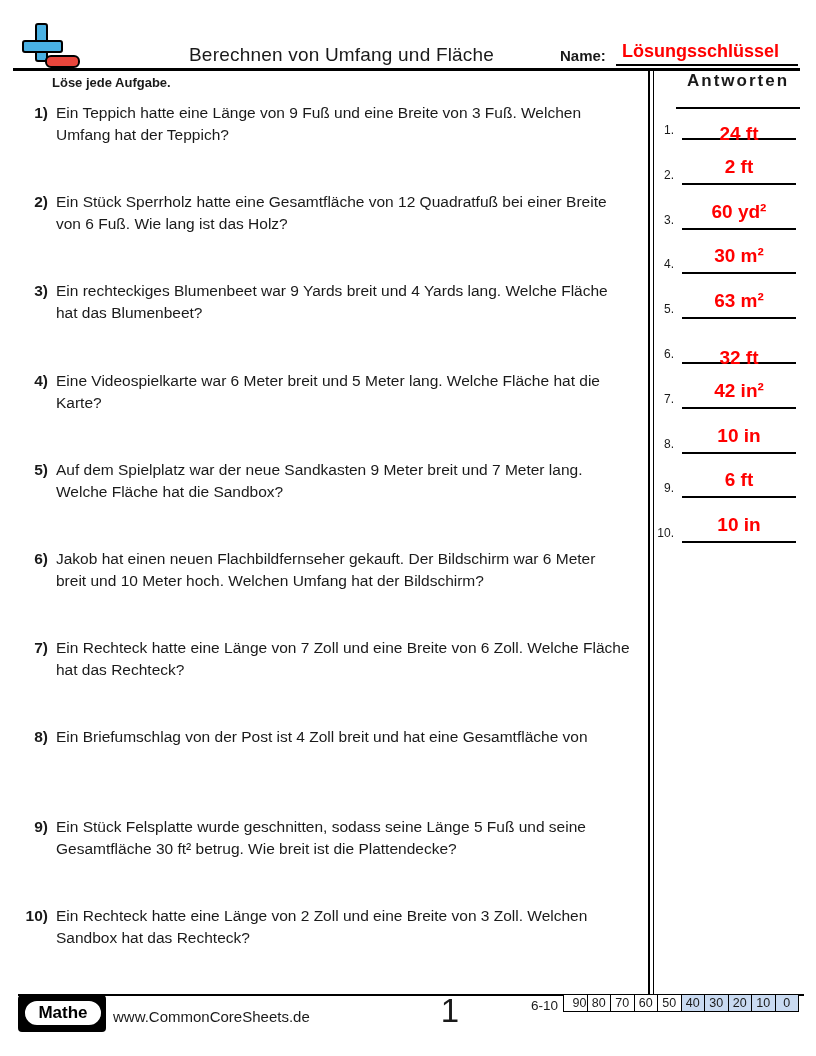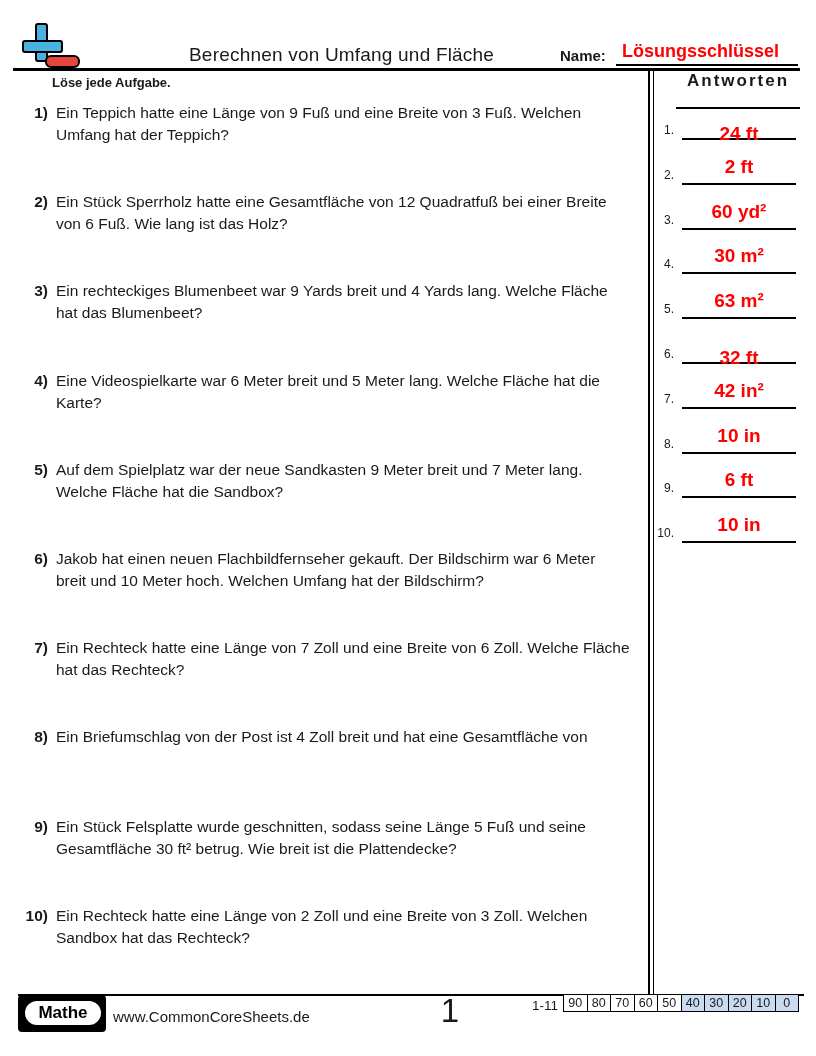--- a/index.html
+++ b/index.html
@@ -38,21 +38,21 @@
   .ans-val{position:absolute;left:680px;width:118px;text-align:center;font-size:19px;font-weight:bold;color:#ff0000;white-space:nowrap;}
   
   .footer-rule{position:absolute;left:18px;top:994px;width:786px;height:2px;background:#000;}
   .badge{position:absolute;left:18px;top:995px;width:88px;height:37px;background:#000;border-radius:4px;}
   .badge .pill{position:absolute;left:5px;top:4px;width:80px;height:28px;background:#fff;border:2px solid #000;border-radius:15px;box-sizing:border-box;text-align:center;font-size:17px;font-weight:bold;line-height:24px;color:#000;}
   .website{position:absolute;left:113px;top:1008px;font-size:15px;}
   .page-num{position:absolute;left:428px;top:992px;width:44px;text-align:center;font-size:33px;}
   .score-label{position:absolute;left:518px;top:998px;width:40px;text-align:right;font-size:13.5px;}
   .score-table{position:absolute;left:563px;top:994px;display:flex;border:1.5px solid #000;background:#fff;}
   .score-cell{width:22.5px;height:16px;line-height:16px;text-align:center;font-size:12.5px;border-left:1.5px solid #000;}
-  .score-cell:first-child{border-left:none;}
+  .score-cell:first-child{border-left:none;text-align:right;}
   .score-cell.shaded{background:#c9daf1;}
 </style>
 </head>
 <body>
 
 <div class="page">
 
   <div class="logo">
     <div class="bar plus-v"></div>
     <div class="bar plus-h"></div>
@@ -175,21 +175,21 @@
       <div class="ans-line" style="top: 541px;"></div>
       <div class="ans-val" style="top: 514px;">10 in</div>
     </div>
 
   <div class="footer-rule"></div>
   <div class="badge">
     <div class="pill">Mathe</div>
   </div>
   <div class="website">www.CommonCoreSheets.de</div>
   <div class="page-num">1</div>
-  <div class="score-label">1-11</div>
+  <div class="score-label">6-10</div>
   <div class="score-table" id="score-table">
       <div class="score-cell">90</div>
       <div class="score-cell">80</div>
       <div class="score-cell">70</div>
       <div class="score-cell">60</div>
       <div class="score-cell">50</div>
       <div class="score-cell shaded">40</div>
       <div class="score-cell shaded">30</div>
       <div class="score-cell shaded">20</div>
       <div class="score-cell shaded">10</div>

